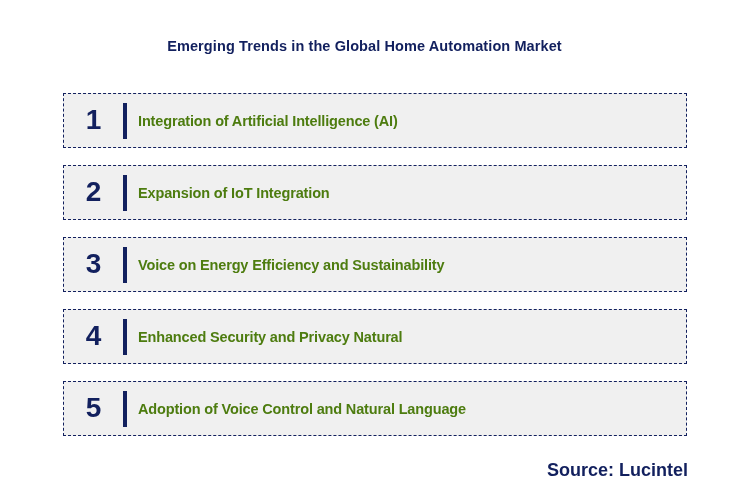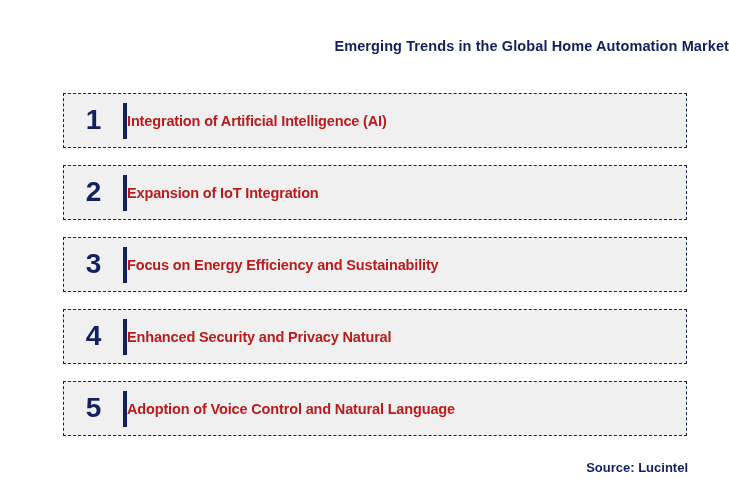--- a/index.html
+++ b/index.html
@@ -20,21 +20,21 @@
     inset: 0;
     width: 729px;
     height: 498px;
   }
 
   .title {
     position: absolute;
     left: 0;
     top: 38px;
     width: 729px;
-    text-align: right;
+    text-align: center;
     font-size: 14.5px;
     font-weight: bold;
     color: #12205e;
     letter-spacing: 0.1px;
     white-space: nowrap;
   }
 
   .trend-list {
     position: absolute;
     left: 63px;
@@ -69,33 +69,33 @@
   }
 
   .divider-bar {
     flex: 0 0 4px;
     width: 4px;
     height: 36px;
     background: #12205e;
   }
 
   .trend-label {
-    padding-left: 0;
+    padding-left: 11px;
     font-size: 14.5px;
     font-weight: bold;
-    color: #b91c1c;
+    color: #4d7c0f;
     letter-spacing: -0.15px;
     white-space: nowrap;
   }
 
   .source {
     position: absolute;
     right: 41px;
     top: 460px;
-    font-size: 13px;
+    font-size: 18px;
     font-weight: bold;
     color: #12205e;
     white-space: nowrap;
   }
 </style>
 </head>
 <body>
 
 <div class="page">
 
@@ -111,21 +111,21 @@
 
     <div class="trend-row">
       <div class="rank">2</div>
       <div class="divider-bar"></div>
       <div class="trend-label">Expansion of IoT Integration</div>
     </div>
 
     <div class="trend-row">
       <div class="rank">3</div>
       <div class="divider-bar"></div>
-      <div class="trend-label">Focus on Energy Efficiency and Sustainability</div>
+      <div class="trend-label">Voice on Energy Efficiency and Sustainability</div>
     </div>
 
     <div class="trend-row">
       <div class="rank">4</div>
       <div class="divider-bar"></div>
       <div class="trend-label">Enhanced Security and Privacy Natural</div>
     </div>
 
     <div class="trend-row">
       <div class="rank">5</div>

